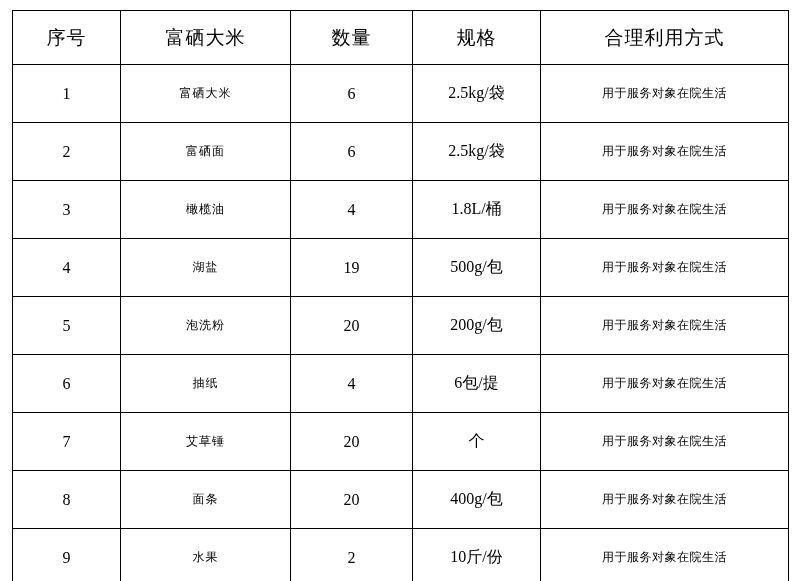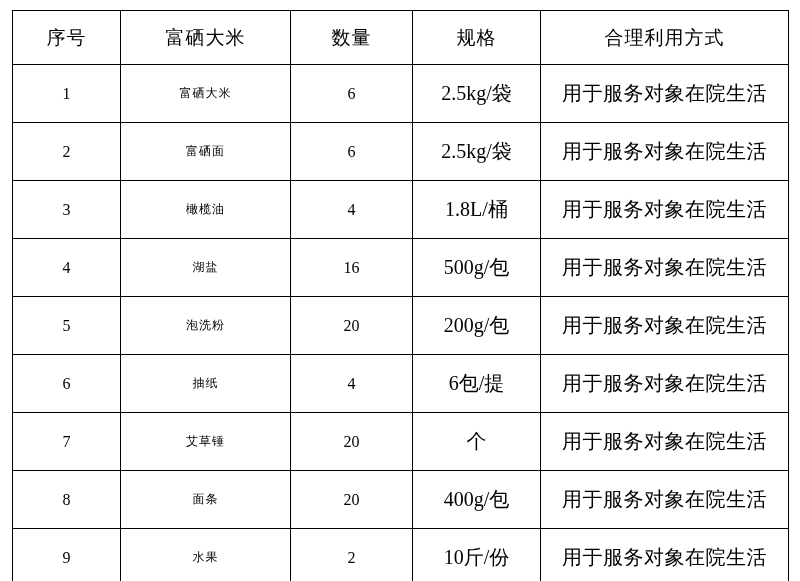--- a/index.html
+++ b/index.html
@@ -53,24 +53,24 @@
     font-size: 12px;
   }
   td.col-num, td.col-qty {
     font-family: "Liberation Serif", "DejaVu Serif", serif;
     font-size: 16px;
   }
   td.col-name {
     letter-spacing: 1px;
   }
   td.col-spec {
-    font-size: 20px;
+    font-size: 16px;
   }
   td.col-usage {
-    font-size: 20px;
+    font-size: 12px;
     letter-spacing: 0.5px;
   }
 </style>
 </head>
 <body>
 
 <div class="page">
   <table class="goods-table">
     <colgroup>
       <col class="c0">
@@ -106,21 +106,21 @@
       <tr>
         <td class="col-num">3</td>
         <td class="col-name">橄榄油</td>
         <td class="col-qty">4</td>
         <td class="col-spec">1.8L/桶</td>
         <td class="col-usage">用于服务对象在院生活</td>
       </tr>
       <tr>
         <td class="col-num">4</td>
         <td class="col-name">湖盐</td>
-        <td class="col-qty">16</td>
+        <td class="col-qty">19</td>
         <td class="col-spec">500g/包</td>
         <td class="col-usage">用于服务对象在院生活</td>
       </tr>
       <tr>
         <td class="col-num">5</td>
         <td class="col-name">泡洗粉</td>
         <td class="col-qty">20</td>
         <td class="col-spec">200g/包</td>
         <td class="col-usage">用于服务对象在院生活</td>
       </tr>

